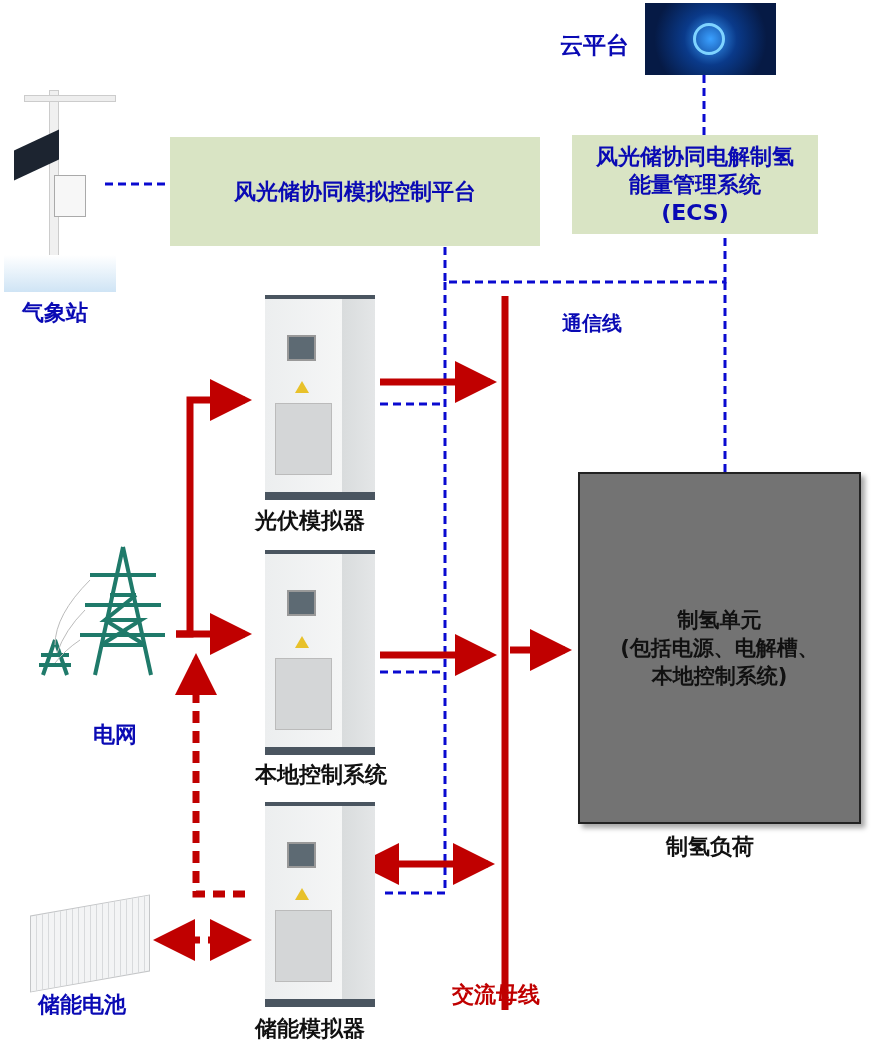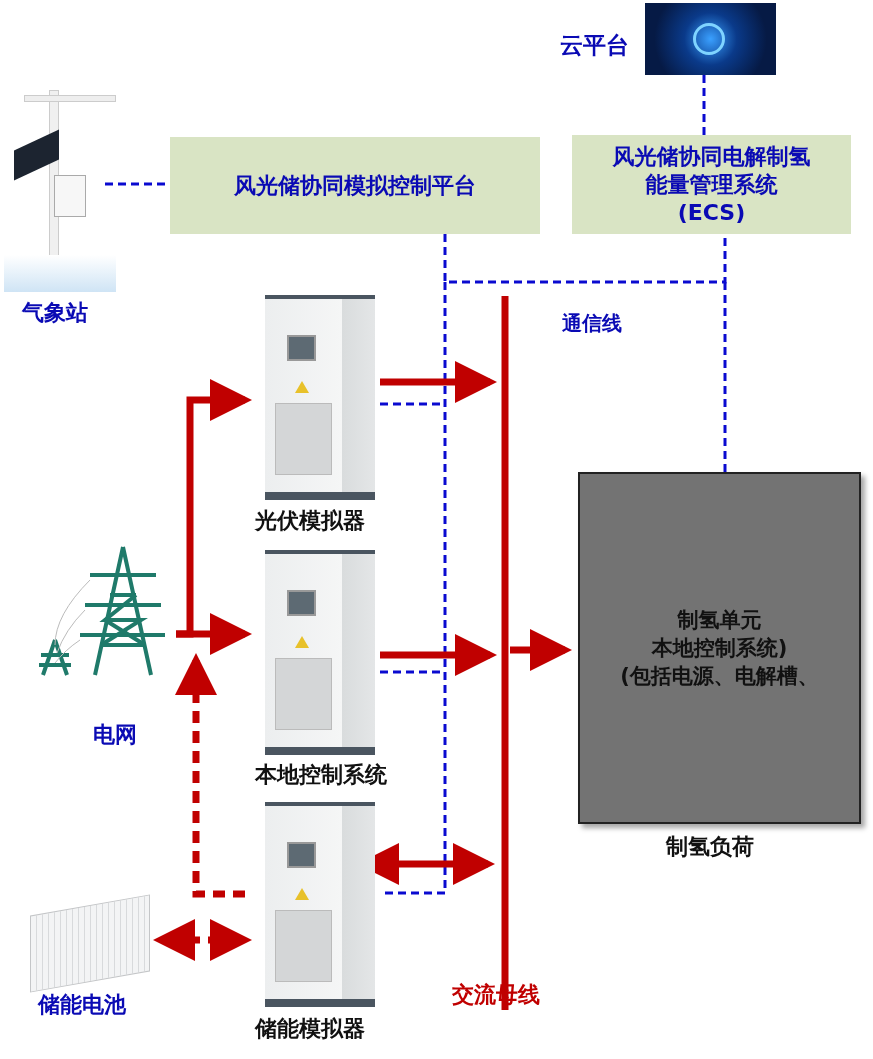--- a/index.html
+++ b/index.html
@@ -62,25 +62,25 @@
 
 <div class="abs" style="left:4px;top:70px;width:112px;height:222px;">
   <div class="abs" style="left:45px;top:20px;width:8px;height:200px;background:#f0f0f0;border:1px solid #ccc;"></div>
   <div class="abs" style="left:20px;top:25px;width:90px;height:5px;background:#eee;border:1px solid #ccc;"></div>
   <div class="abs" style="left:10px;top:70px;width:45px;height:30px;background:#1c2430;transform:skewY(-25deg);"></div>
   <div class="abs" style="left:50px;top:105px;width:30px;height:40px;background:#f7f7f7;border:1px solid #aaa;"></div>
   <div class="abs" style="left:0;top:185px;width:112px;height:37px;background:linear-gradient(#fff,#cfe4f5);"></div>
 </div>
 <div class="abs lbl-blue" style="left:22px;top:298px;">气象站</div>
 
-<div class="abs greenbox" style="left:170px;top:137px;width:370px;height:97px;">
+<div class="abs greenbox" style="left:170px;top:137px;width:370px;height:109px;">
   <span>风光储协同模拟控制平台</span>
 </div>
 
-<div class="abs greenbox" style="left:572px;top:135px;width:279px;height:99px;flex-direction:column;">
+<div class="abs greenbox" style="left:572px;top:135px;width:246px;height:99px;flex-direction:column;">
   <span>风光储协同电解制氢</span>
   <span>能量管理系统</span>
   <span>(ECS)</span>
 </div>
 
 <div class="abs lbl-blue" style="left:562px;top:298px;font-size:20px;margin-top:12px;">通信线</div>
 
 <div class="cabinet" style="left:265px;top:295px;">
   <div class="abs" style="left:0;top:0;width:100%;height:100%;background:linear-gradient(90deg,#eceeef 0,#f5f6f6 70%,#d9dcdd 70%,#e4e6e7);border-top:4px solid #4a5560;border-bottom:8px solid #4a5560;box-sizing:border-box;"></div>
   <div class="abs" style="left:22px;top:40px;width:25px;height:22px;background:#5d6a73;border:2px solid #999;"></div>
@@ -120,16 +120,16 @@
 
 <div class="abs" style="left:30px;top:885px;width:118px;height:100px;">
   <div class="abs" style="left:0;top:20px;width:118px;height:75px;background:repeating-linear-gradient(90deg,#f3f4f5 0,#f3f4f5 5px,#d8dadc 5px,#d8dadc 6px);border:1px solid #c4c6c8;transform:skewY(-10deg);"></div>
 </div>
 <div class="abs lbl-blue" style="left:38px;top:990px;">储能电池</div>
 
 <div class="abs lbl-red" style="left:452px;top:980px;">交流母线</div>
 
 <div class="abs h2box" style="left:578px;top:472px;width:279px;height:348px;">
   <span>制氢单元</span>
+  <span>(包括电源、电解槽、</span>
   <span>本地控制系统)</span>
-  <span>(包括电源、电解槽、</span>
 </div>
 <div class="abs lbl-black" style="left:666px;top:832px;">制氢负荷</div>
 
 </body></html>

